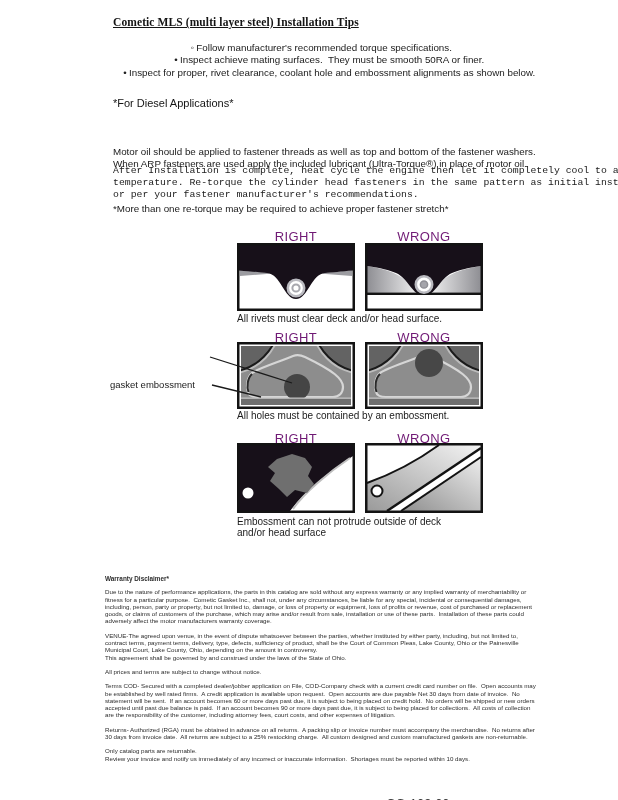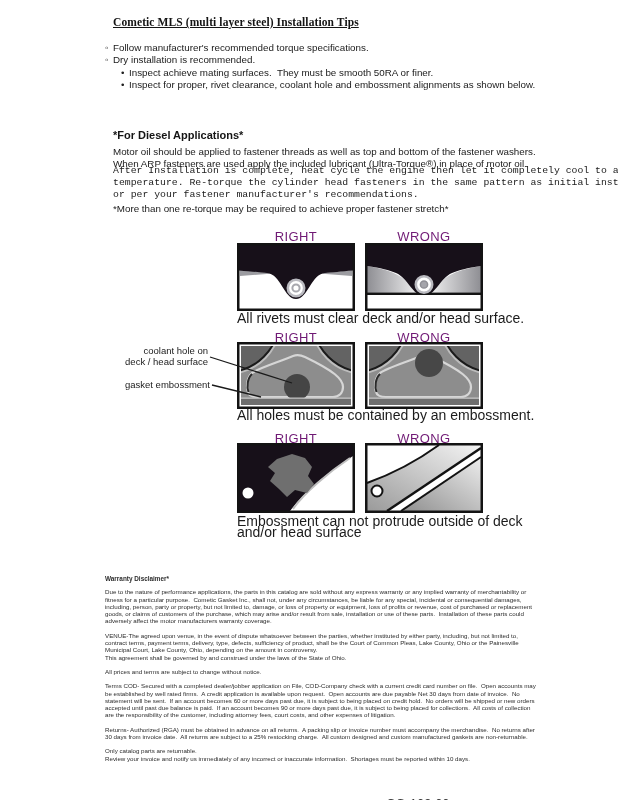--- a/index.html
+++ b/index.html
@@ -6,50 +6,49 @@
   html,body { background:#ffffff; }
   .page {
     position:relative; width:618px; height:800px; background:#ffffff;
     font-family:"Liberation Sans", sans-serif; color:#1f1f1f; overflow:hidden;
   }
   .abs { position:absolute; }
   .doc-title {
     left:113px; top:16px; font-size:11.5px; font-weight:bold;
     text-decoration:underline; color:#141414; letter-spacing:0.1px; white-space:pre;font-family:Liberation Serif, serif;
   }
-  .bullets { left:105px; top:42px; font-size:9.8px; line-height:12.3px; color:#202020; }
+  .bullets { left:105px; top:42px; font-size:9.8px; line-height:12.3px; color:#202020;text-align:center; }
   .b { white-space:pre; }
   .b .m { display:inline-block; width:8px; }
   .b.sub { padding-left:16px; }
-  .diesel-heading { left:113px; top:129px; font-size:11px; font-weight:bold; color:#141414; white-space:pre; }
+  .diesel-heading { left:113px; top:97px; font-size:11px; font-weight:normal; color:#141414; white-space:pre; }
   .para { left:113px; font-size:9.8px; line-height:11.8px; white-space:pre; color:#202020; }
   .p1 { top:146px; }
   .p2 { top:165px;font-family:Liberation Mono, monospace; }
   .note { top:203px; }
   .dlabel { width:118px; text-align:center; font-size:13px; letter-spacing:0.4px; color:#701a75; white-space:pre; }
   .r1 { top:229px; } .r2 { top:330px; } .r3 { top:431px; }
   .dbox { width:118px; }
-  .caption { font-size:14px; line-height:11px; color:#1b1b1b; white-space:pre; }
+  .caption { font-size:10px; line-height:11px; color:#1b1b1b; white-space:pre; }
   .side-label { font-size:9.5px; line-height:11px; text-align:right; color:#1b1b1b; white-space:pre; }
   .legal { left:105px; top:575px; width:430px; font-size:6.2px; line-height:7.3px; color:#2c2c2c; }
   .legal .lh { font-weight:bold; font-size:6.4px; margin-bottom:6px; white-space:pre; }
   .legal p { margin:0 0 7px 0; white-space:pre; }
   .doc-code { left:386px; top:760px; font-size:13px; color:#3a3a3a; white-space:pre;margin-top:36px; }
   svg { display:block; }
 </style>
 </head>
 <body>
 
 <div class="page">
 
   <div class="abs doc-title">Cometic MLS (multi layer steel) Installation Tips</div>
 
   <div class="abs bullets">
     <div class="b"><span class="m">◦</span><span>Follow manufacturer's recommended torque specifications.</span></div>
-    <div class="b"><span class="m">◦</span><span>Dry installation is recommended.</span></div>
     <div class="b sub"><span class="m">•</span><span>Inspect achieve mating surfaces.  They must be smooth 50RA or finer.</span></div>
     <div class="b sub"><span class="m">•</span><span>Inspect for proper, rivet clearance, coolant hole and embossment alignments as shown below.</span></div>
   </div>
 
   <div class="abs diesel-heading">*For Diesel Applications*</div>
   <div class="abs para p1">Motor oil should be applied to fastener threads as well as top and bottom of the fastener washers.
 When ARP fasteners are used apply the included lubricant (Ultra-Torque®) in place of motor oil.</div>
   <div class="abs para p2">After Installation is complete, heat cycle the engine then let it completely cool to ambient
 temperature. Re-torque the cylinder head fasteners in the same pattern as initial installation
 or per your fastener manufacturer's recommendations.</div>
@@ -92,23 +91,21 @@
       <circle cx="59" cy="41.5" r="3.6" fill="#a5a5ab" stroke="#8f8f95" stroke-width="1.5"></circle>
       <rect x="1.25" y="1.25" width="115.5" height="65.5" fill="none" stroke="#131313" stroke-width="2.5"></rect>
     </svg>
   </div>
 
   <div class="abs caption" style="left:237px; top:313px;">All rivets must clear deck and/or head surface.</div>
 
   <div class="abs dlabel r2" style="left:237px;">RIGHT</div>
   <div class="abs dlabel r2" style="left:365px;">WRONG</div>
 
-  <div class="abs side-label" style="left:95px; top:345px; width:113px;">coolant hole on
-deck / head surface</div>
-  <div class="abs side-label" style="left:95px; top:379px; width:115px;">gasket embossment</div>
+  <div class="abs side-label" style="left:95px; top:379px; width:115px;text-align:center;">gasket embossment</div>
 
   <div class="abs dbox" style="left:237px; top:342px;">
     <svg width="118" height="67" viewBox="0 0 118 67">
       <defs>
           <clipPath id="c2a">
             <rect x="4" y="4" width="110" height="59"></rect>
           </clipPath>
         </defs>
       <rect x="0" y="0" width="118" height="67" fill="#ffffff"></rect>
       <rect x="4" y="4" width="110" height="59" fill="#8d8d8d"></rect>

